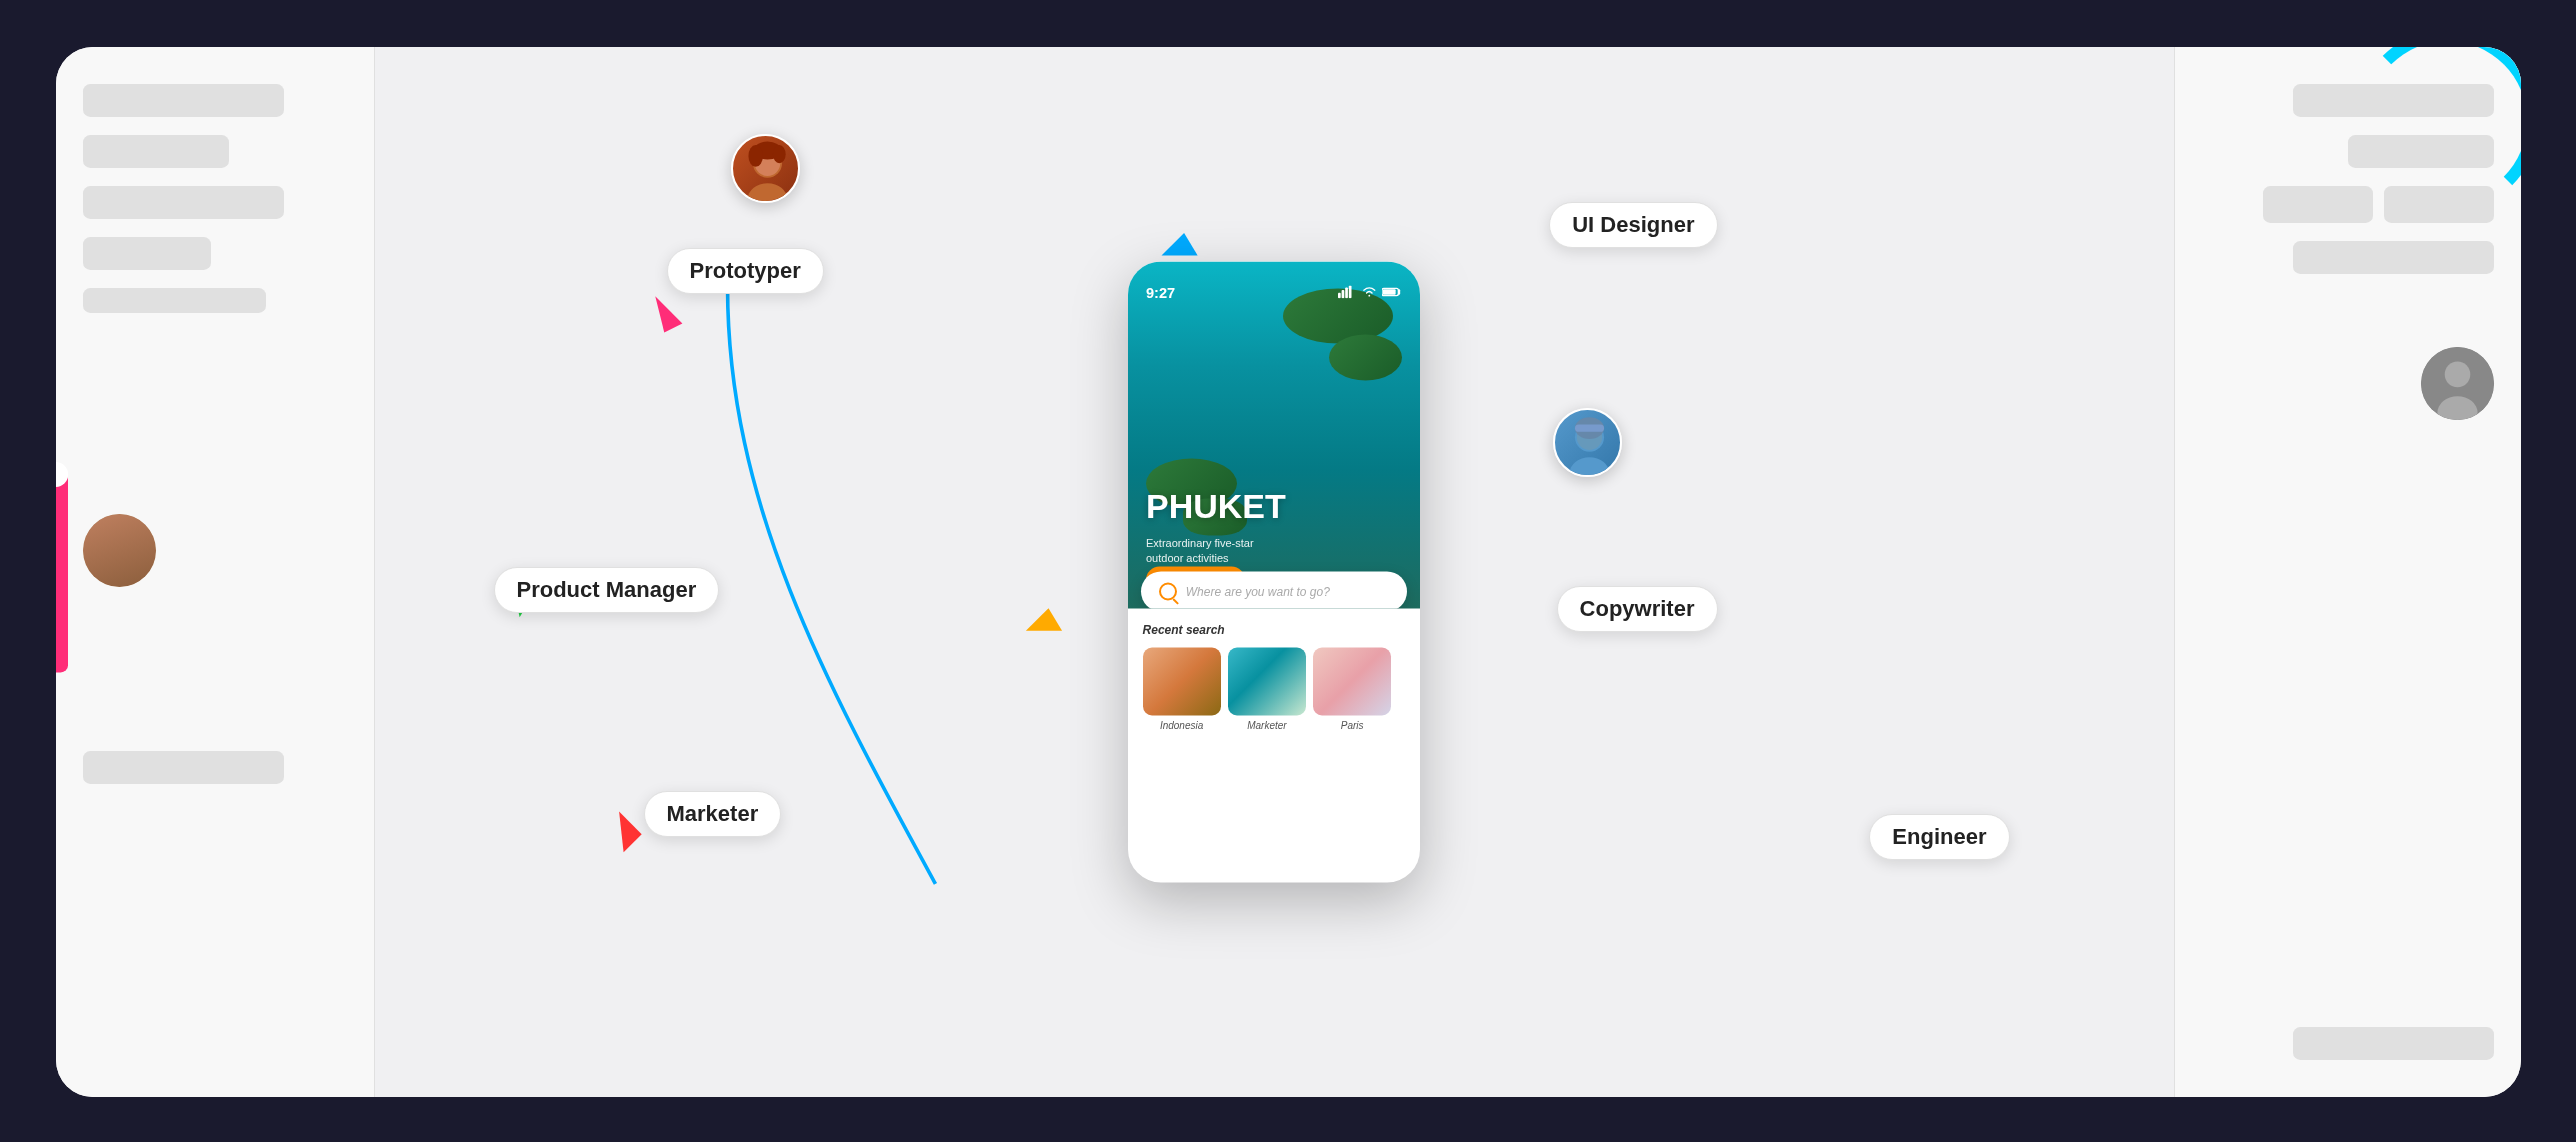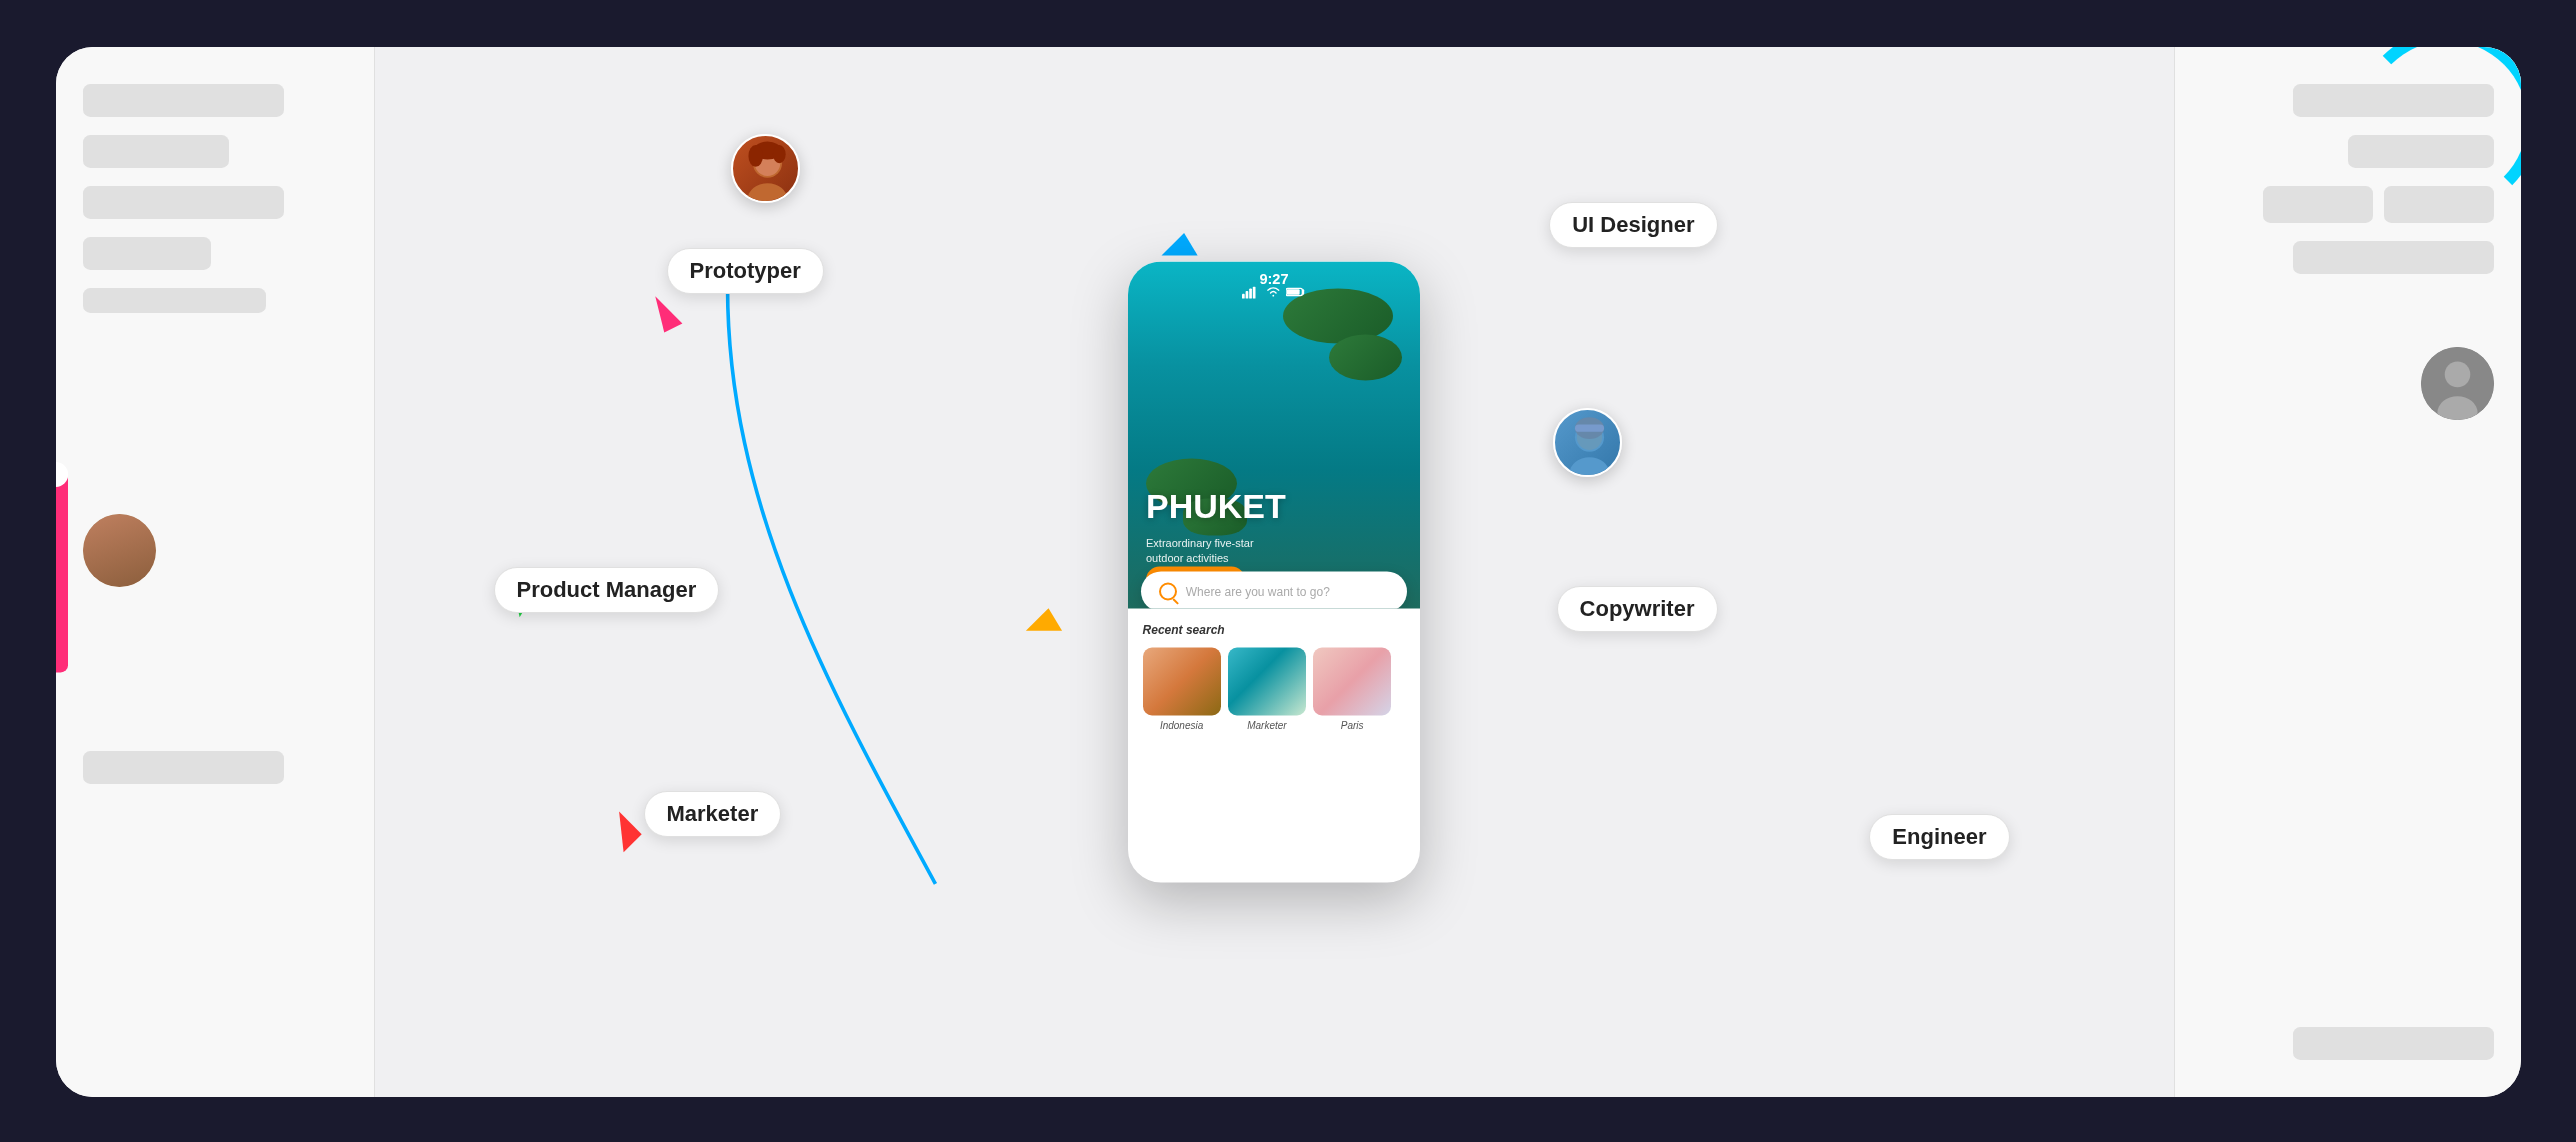--- a/index.html
+++ b/index.html
@@ -142,29 +142,27 @@
       background: white;
       border-radius: 33px;
       box-shadow: 0 18px 55px rgba(0,0,0,0.25);
       overflow: hidden;
       z-index: 3;
     }
 
     .phone-status-bar {
       display: flex;
       justify-content: space-between;
-      align-items: center;
-      padding: 9px 18px;
+      padding: 23px 18px;
       background: transparent;
       position: absolute;
       top: 0;
       left: 0;
       right: 0;
       z-index: 10;
-      flex-direction: column;
     }
 
     .phone-time {
       font-size: 14.6px;
       font-weight: 600;
       color: white;
     }
 
     .phone-icons {
       display: flex;
@@ -197,20 +195,21 @@
       bottom: 18px;
       left: 18px;
       right: 18px;
       background: white;
       border-radius: 27px;
       padding: 11px 18px;
       display: flex;
       align-items: center;
       gap: 9px;
       box-shadow: 0 3.7px 13.7px rgba(0,0,0,0.15);
+      font-style: italic;
     }
 
     .search-icon-circle {
       width: 18px;
       height: 18px;
       border: 2.3px solid #ff8c00;
       border-radius: 50%;
       position: relative;
     }
     .search-icon-circle::after {

